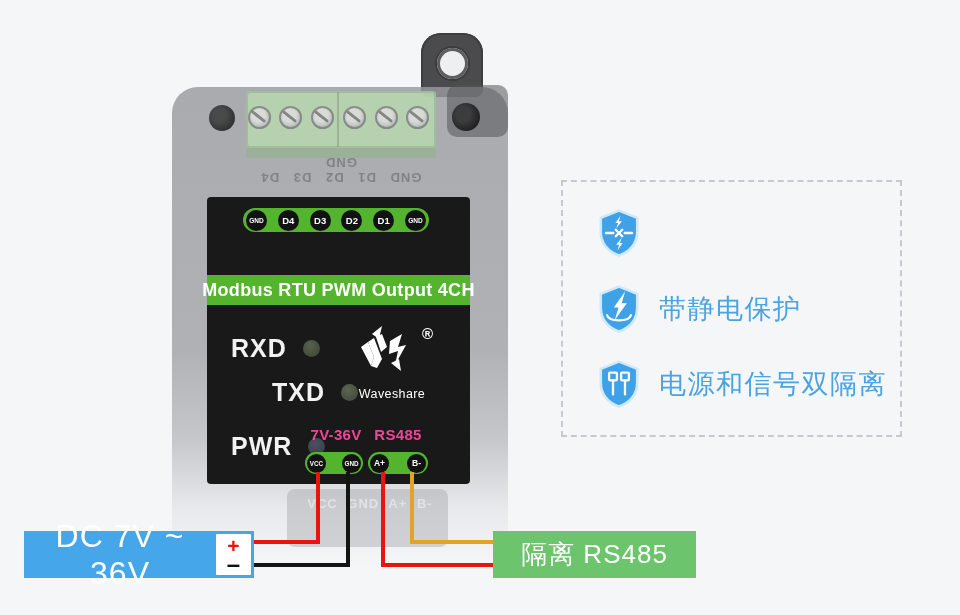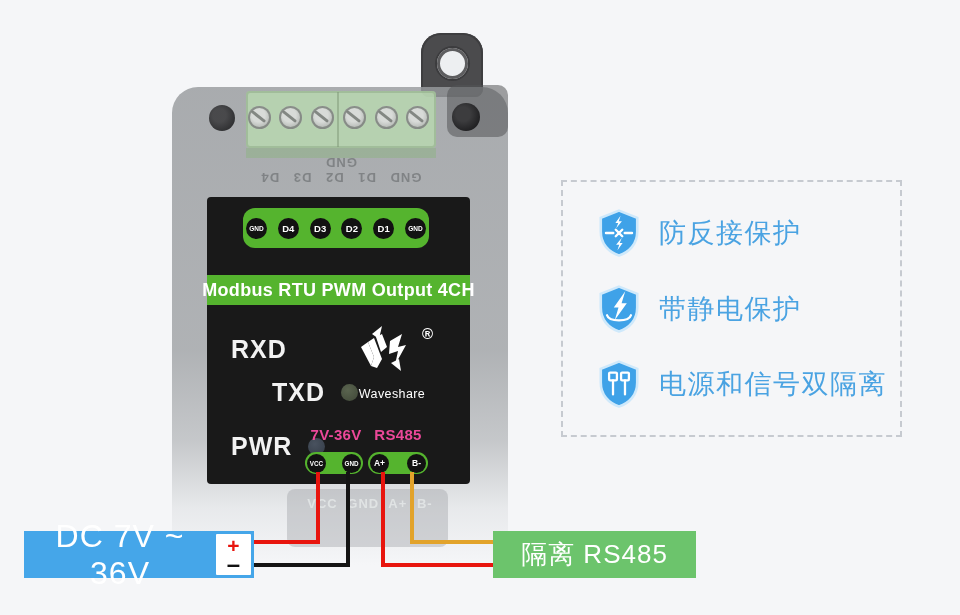--- a/index.html
+++ b/index.html
@@ -36,21 +36,21 @@
           font-size:13px;font-weight:bold;letter-spacing:1px;word-spacing:9px;
           color:rgba(92,96,99,.55);transform:rotate(180deg);}
   .recess{left:287px;top:489px;width:161px;height:58px;border-radius:8px;
           background:rgba(158,161,164,.40);}
   .ghost-bottom{left:292px;top:496px;width:156px;text-align:center;
           font-size:13px;font-weight:bold;letter-spacing:1px;word-spacing:5px;
           color:rgba(228,231,232,.85);}
 
   
   .panel{left:207px;top:197px;width:263px;height:287px;background:#191919;border-radius:4px;}
-  .pinrow{left:36px;top:11px;width:186px;height:40px;border-radius:12px;background:#55b42e;
+  .pinrow{left:36px;top:11px;width:186px;height:24px;border-radius:12px;background:#55b42e;
           display:flex;align-items:center;justify-content:space-between;padding:0 3px;box-sizing:border-box;}
   .pin{width:21px;height:21px;border-radius:50%;background:#121212;color:#fff;
        display:flex;align-items:center;justify-content:center;
        font-size:9.5px;font-weight:bold;}
   .pin.sm{font-size:6.5px;}
   .banner{left:0;top:78px;width:263px;height:30px;background:#55b42e;color:#fff;
           display:flex;align-items:center;justify-content:center;
           font-size:18px;font-weight:bold;letter-spacing:.3px;white-space:nowrap;}
   .statusrow{left:24px;height:26px;display:flex;align-items:center;gap:16px;}
   .statusrow .slabel{color:#f2f2f2;font-size:25px;font-weight:bold;letter-spacing:1px;}
@@ -129,21 +129,21 @@
       <span class="pin sm">GND</span>
       <span class="pin">D4</span>
       <span class="pin">D3</span>
       <span class="pin">D2</span>
       <span class="pin">D1</span>
       <span class="pin sm">GND</span>
     </div>
 
     <div class="abs banner">Modbus RTU PWM Output 4CH</div>
 
-    <div class="abs statusrow" style="top:138px;flex-direction:column;">
+    <div class="abs statusrow" style="top:138px;">
       <span class="slabel">RXD</span>
       <span class="led rxd"></span>
     </div>
     <div class="abs statusrow" style="top:182px;margin-left:41px;">
       <span class="slabel">TXD</span>
       <span class="led txd"></span>
     </div>
     <div class="abs statusrow" style="top:236px;">
       <span class="slabel">PWR</span>
       <span class="led pwr"></span>
@@ -198,21 +198,20 @@
 
   <div class="abs features">
 
     <div class="feature">
       <svg class="shield" viewBox="0 0 48 48">
         <path d="M24 2.5 L41.5 9.5 V22.5 C41.5 34.5 34 42.5 24 45.5 C14 42.5 6.5 34.5 6.5 22.5 V9.5 Z" fill="#3fa2e8" stroke="#cfe9fb" stroke-width="2.5"></path>
         <path d="M11.5 24 H18.5 M29.5 24 H36.5 M20.9 20.9 L27.1 27.1 M27.1 20.9 L20.9 27.1" stroke="#ffffff" stroke-width="2.3" stroke-linecap="round" fill="none"></path>
         <polygon points="25.5,7.5 20.5,14.5 23.3,14.5 21.3,19.5 26.8,12.8 23.8,12.8" fill="#ffffff"></polygon>
         <polygon points="22.5,40.5 27.5,33.5 24.7,33.5 26.7,28.5 21.2,35.2 24.2,35.2" fill="#ffffff"></polygon>
       </svg>
-      <span class="ftext">防反接保护</span>
     </div>
 
     <div class="feature">
       <svg class="shield" viewBox="0 0 48 48">
         <path d="M24 2.5 L41.5 9.5 V22.5 C41.5 34.5 34 42.5 24 45.5 C14 42.5 6.5 34.5 6.5 22.5 V9.5 Z" fill="#3fa2e8" stroke="#cfe9fb" stroke-width="2.5"></path>
         <polygon points="30,7 19,22.5 23.5,22.5 20,34.5 31.5,18.5 26.5,18.5" fill="#ffffff"></polygon>
         <path d="M12.5 30 C14.5 36.5 33.5 36.5 35.5 30" stroke="#ffffff" stroke-width="2.2" stroke-linecap="round" fill="none"></path>
       </svg>
       <span class="ftext">带静电保护</span>
     </div>

